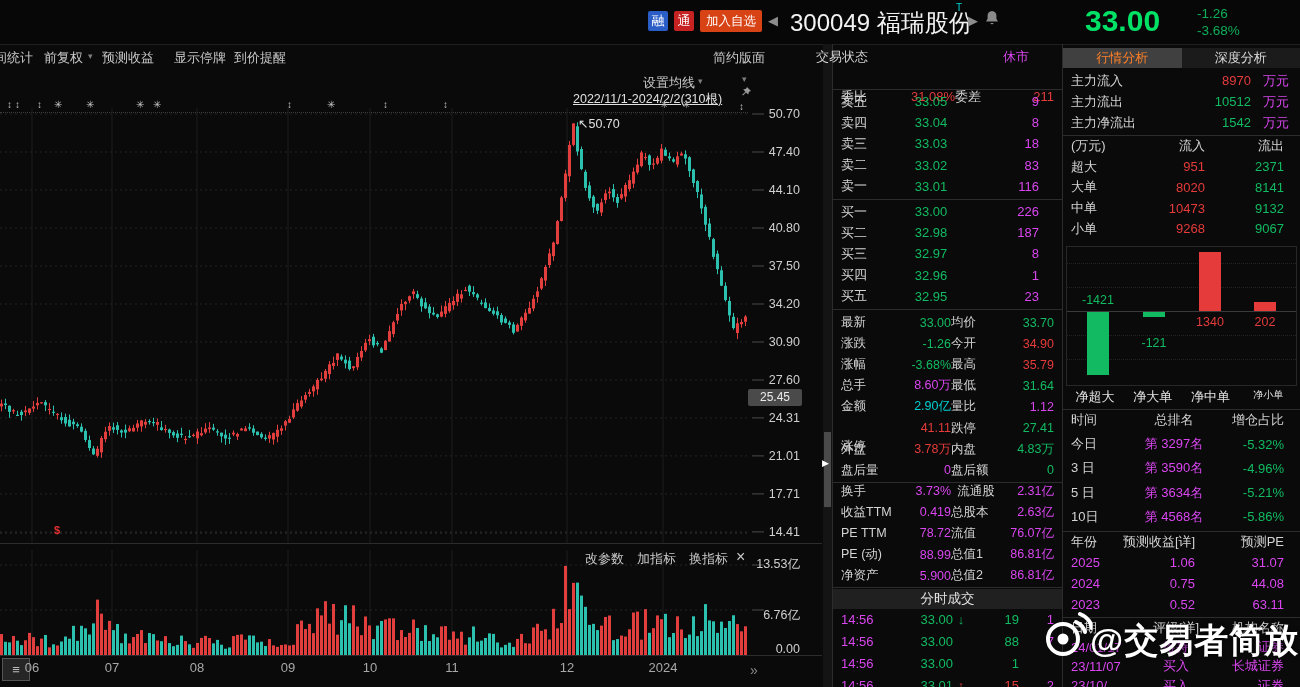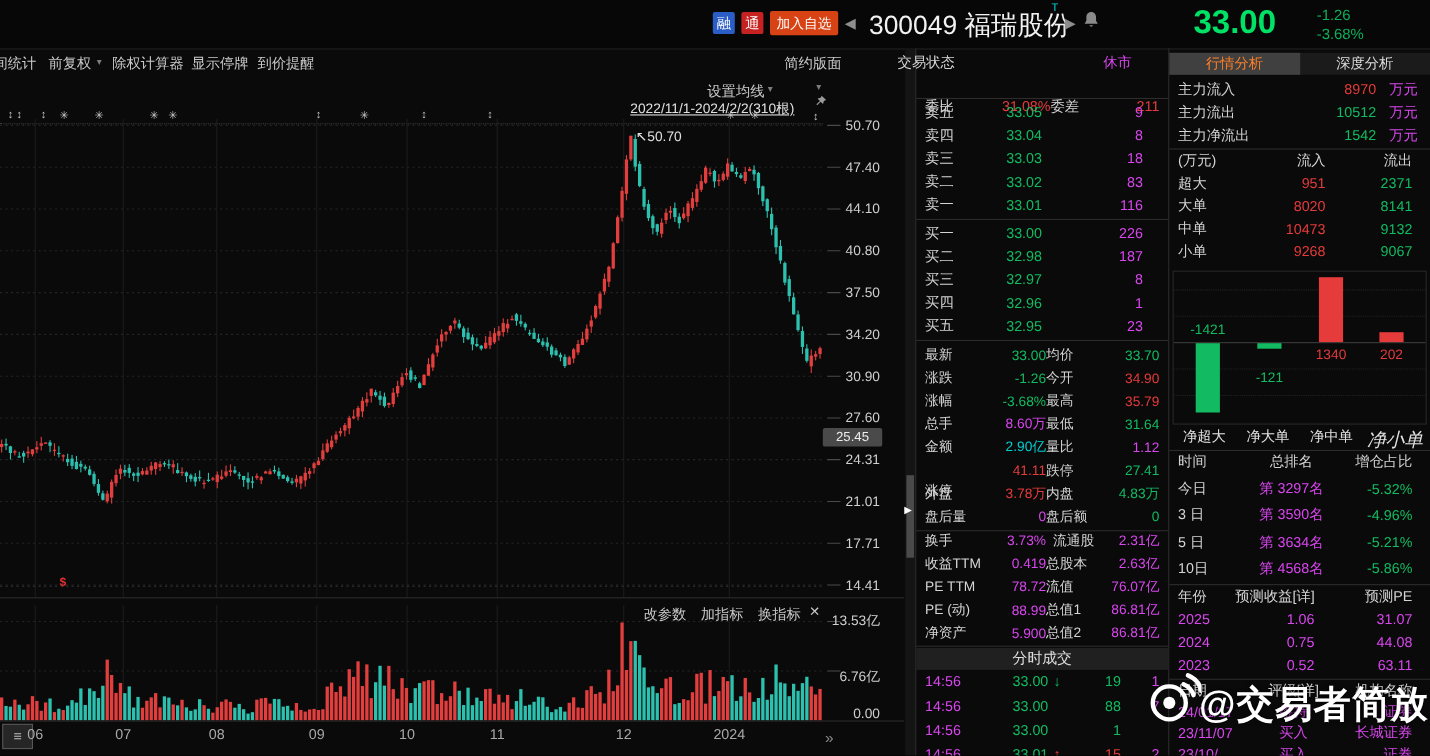--- a/index.html
+++ b/index.html
@@ -52,21 +52,21 @@
   <div class="abs" style="left:1085px;top:4px;font-size:30px;font-weight:bold;color:#00e266;">33.00</div>
   <div class="abs" style="left:1197px;top:5px;font-size:13.5px;color:#0fae58;line-height:17px;">
     <div>-1.26</div>
     <div>-3.68%</div>
   </div>
   <div class="hsep" style="left:0;top:44px;width:1300px;background:#202020;"></div>
 
   <div class="tb-item" style="left:-6px;top:49px;">间统计</div>
   <div class="tb-item" style="left:44px;top:49px;">前复权</div>
   <div class="tb-item caret" style="left:88px;top:51px;">▾</div>
-  <div class="tb-item" style="left:102px;top:49px;">除权计算器</div>
+  <div class="tb-item" style="left:102px;top:49px;">预测收益</div>
   <div class="tb-item" style="left:174px;top:49px;">显示停牌</div>
   <div class="tb-item" style="left:234px;top:49px;">到价提醒</div>
   <div class="tb-item" style="left:713px;top:49px;">简约版面</div>
   <div class="tb-item caret" style="left:758px;top:51px;">▾</div>
   <div class="tb-item" style="left:643px;top:74px;">设置均线</div>
   <div class="tb-item caret" style="left:698px;top:76px;">▾</div>
 
   <div class="abs" style="left:573px;top:91px;font-size:12.5px;color:#e0e0e0;text-decoration:underline;">2022/11/1-2024/2/2(310根)</div>
   <div class="abs caret" style="left:742px;top:74px;">▾</div>
   <svg class="abs" style="left:740px;top:86px;" width="12" height="12" viewBox="0 0 12 12">
@@ -995,21 +995,21 @@
       <div class="nf-lab c-g" style="left: 57px; top: 62px; margin-top: 27px;">-121</div>
       <div class="nf-bar" style="left: 132px; top: 4.504px; height: 59.496px; background: rgb(229, 59, 59);"></div>
       <div class="nf-lab c-r" style="left: 113px; top: 68px;">1340</div>
       <div class="nf-bar" style="left: 187px; top: 55.0312px; height: 8.9688px; background: rgb(229, 59, 59);"></div>
       <div class="nf-lab c-r" style="left: 168px; top: 68px;">202</div>
     </div>
   <div class="abs" id="nfcats" style="left:1066px;top:388px;width:231px;height:16px;display:flex;">
       <div style="flex: 1 1 0%; text-align: center; font-size: 13px; color: rgb(226, 226, 226);">净超大</div>
       <div style="flex: 1 1 0%; text-align: center; font-size: 13px; color: rgb(226, 226, 226);">净大单</div>
       <div style="flex: 1 1 0%; text-align: center; font-size: 13px; color: rgb(226, 226, 226);">净中单</div>
-      <div style="flex: 1 1 0%; text-align: center; font-size: 17px; color: rgb(226, 226, 226); font-style: italic;">净小单</div>
+      <div style="flex: 1 1 0%; text-align: center; font-size: 10px; color: rgb(226, 226, 226);">净小单</div>
     </div>
   <div class="hsep" style="left:1063px;top:409px;width:237px;"></div>
   <div class="abs" style="left:1071px;top:408px;width:221px;--rh:24.2px;">
       <div class="trow">
         <div class="tcell c-l" style="width: 48px; text-align: left;">时间</div>
         <div class="tcell c-l" style="width: 110px; text-align: center;">总排名</div>
         <div class="tcell c-l" style="width: 55px; text-align: right;">增仓占比</div>
       </div>
       <div class="trow">
         <div class="tcell c-l" style="width: 48px; text-align: left;">今日</div>

